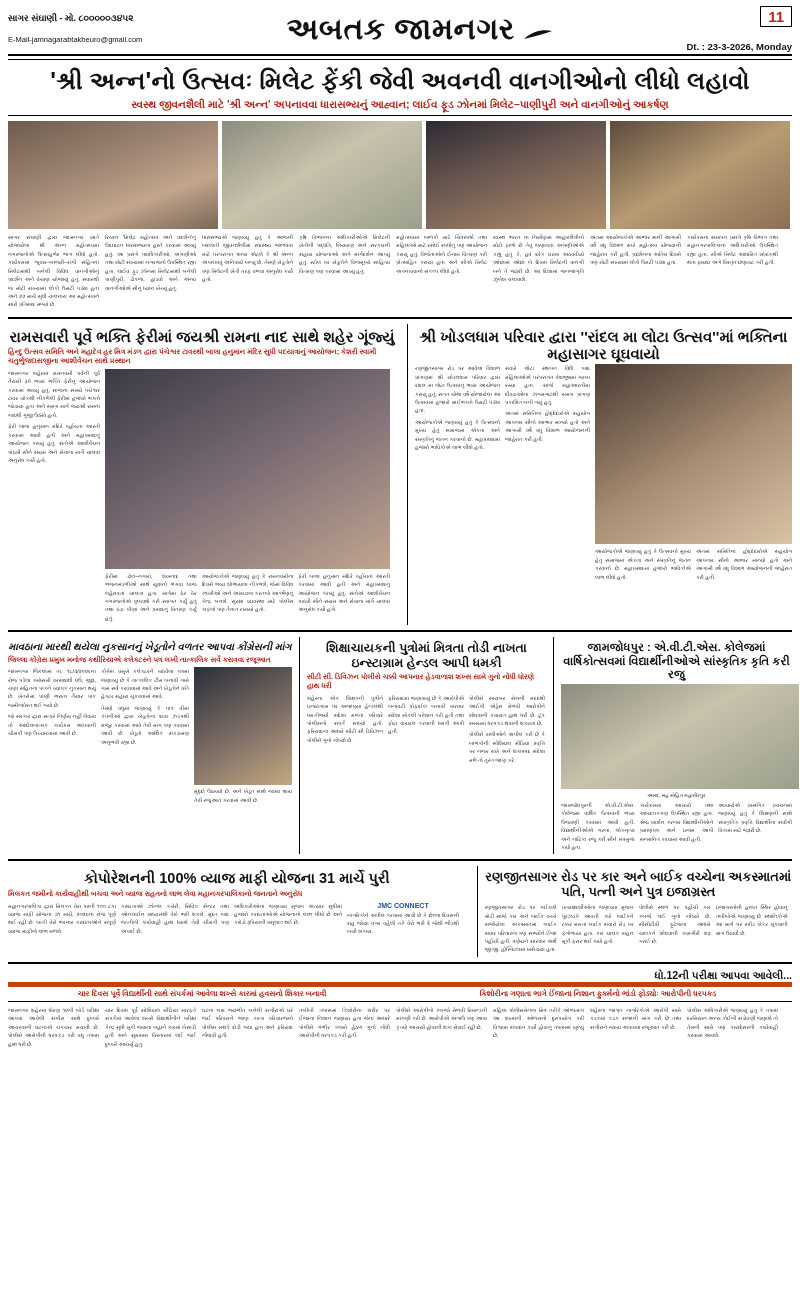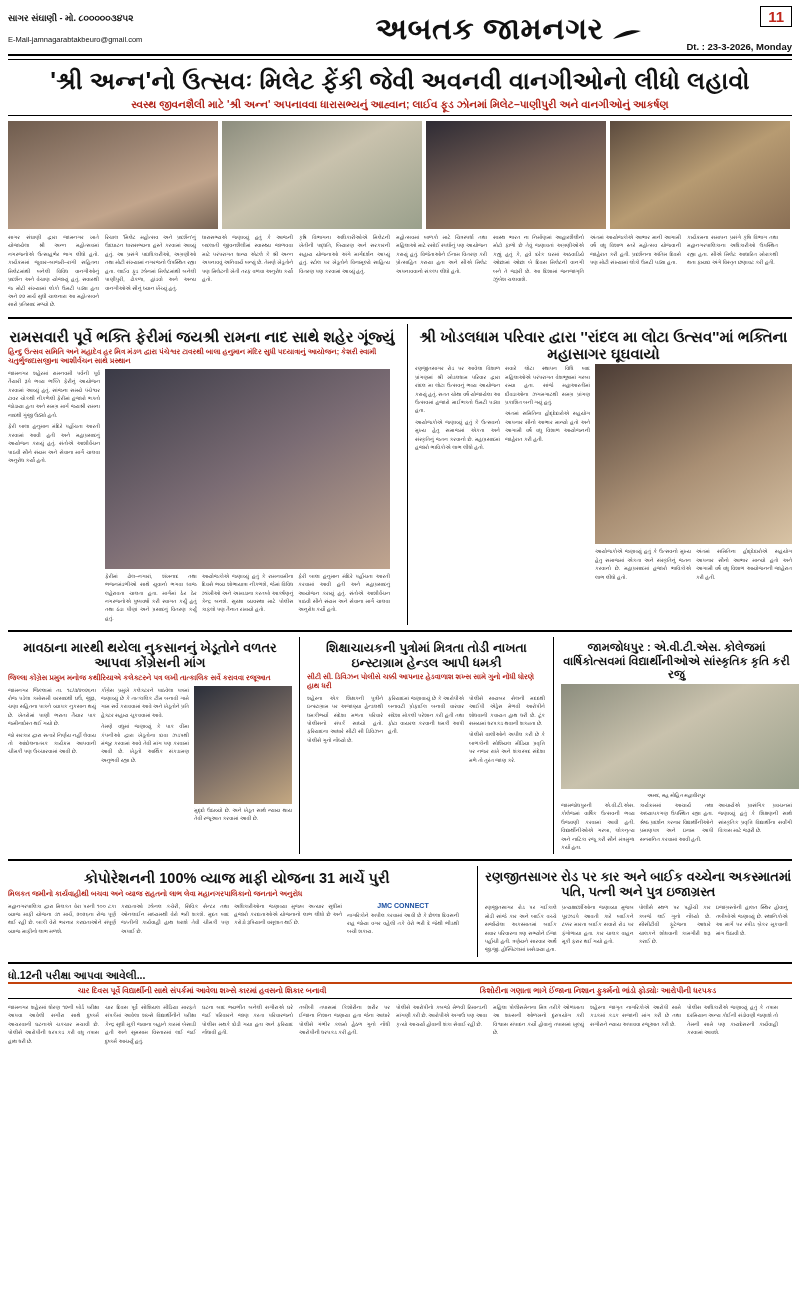--- a/index.html
+++ b/index.html
@@ -4,21 +4,21 @@
 <style>
   html,body{margin:0;padding:0;background:#ffffff;}
   body{width:800px;height:1290px;font-family:"Liberation Sans",sans-serif;color:#111;}
   .page{width:800px;height:1074px;position:relative;box-sizing:border-box;padding:6px 8px;}
 
   
   .masthead{display:flex;align-items:center;justify-content:space-between;border-bottom:2px solid #000;padding-bottom:2px;}
   .mh-left{width:190px;font-size:8.5px;line-height:1.45;}
   .mh-left .l1{font-weight:bold;font-size:9px;}
   .mh-left .l2{font-size:7.5px;margin-top:10px;}
-  .mh-center{flex:1;text-align:right;position:relative;}
+  .mh-center{flex:1;text-align:center;position:relative;}
   .mh-title{font-size:30px;font-weight:bold;letter-spacing:0.5px;line-height:1;display:inline-block;}
   .mh-swoosh{display:inline-block;width:30px;height:14px;vertical-align:middle;margin-left:4px;}
   .mh-right{width:150px;text-align:right;font-size:9px;}
   .pageno{display:inline-block;border:1.5px solid #000;padding:1px 7px;font-weight:bold;font-size:15px;color:#c0271c;}
   .mh-date{font-weight:bold;font-size:9.5px;margin-top:14px;}
   .mh-rule{border-top:1px solid #000;margin-top:3px;}
 
   
   .lead-head{text-align:center;font-size:24px;font-weight:bold;color:#111;margin:7px 0 3px;letter-spacing:0.2px;}
   .lead-sub{text-align:center;font-size:10.5px;font-weight:bold;color:#b3241a;border-bottom:1px solid #000;padding-bottom:4px;margin-bottom:5px;}
@@ -39,21 +39,21 @@
 
   .sec-head{text-align:center;font-weight:bold;font-size:15px;line-height:1.15;margin:4px 0 2px;}
   .sec-sub{text-align:left;font-size:7.2px;font-weight:bold;color:#b3241a;line-height:1.3;margin-bottom:3px;}
 
   .vline{border-left:1px solid #000;}
 
   .grid2{display:flex;gap:11px;}
   .grid3{display:flex;gap:7px;}
 
   .big-banner{text-align:center;font-weight:bold;font-size:29px;color:#b3241a;line-height:1.05;margin:2px 0 3px;letter-spacing:0.3px;}
-  .banner-top{text-align:left;font-size:10.5px;font-weight:bold;margin-top:3px;}
+  .banner-top{text-align:right;font-size:10.5px;font-weight:bold;margin-top:3px;}
 
   .two-head{display:flex;gap:8px;}
   .two-head>div{flex:1;text-align:center;font-size:7.6px;font-weight:bold;color:#b3241a;}
 
   .small-caption{font-size:5px;text-align:center;}
 </style>
 </head>
 <body>
 
 <div class="page">
@@ -170,21 +170,21 @@
         </div>
       </div>
     </div>
   </div>
 
   <div class="hr-thick"></div>
 
   <div class="grid3">
 
     <div style="width:286px;">
-      <div class="sec-head" style="font-size:13px;">માવઠાના મારથી થયેલા નુકસાનનું ખેડૂતોને વળતર આપવા કોંગ્રેસની માંગ</div>
+      <div class="sec-head" style="font-size:10px;font-style:italic;">માવઠાના મારથી થયેલા નુકસાનનું ખેડૂતોને વળતર આપવા કોંગ્રેસની માંગ</div>
       <div class="sec-sub">જિલ્લા કોંગ્રેસ પ્રમુખ મનોજ કથીરિયાએ કલેક્ટરને પત્ર લખી તાત્કાલિક સર્વે કરાવવા રજૂઆત</div>
       <div style="display:flex;gap:5px;">
         <div class="body-txt" style="width:88px;">
           <p>જામનગર જિલ્લામાં તા. ૧૮/૩/૨૦૨૬ના રોજ પડેલા કમોસમી વરસાદથી ઘઉં, જીરૂ, ચણા સહિતના પાકને વ્યાપક નુકસાન થયું છે. ખેતરોમાં પાણી ભરાતા તૈયાર પાક જમીનદોસ્ત થઈ ગયો છે.</p>
           <p>જો સરકાર દ્વારા સત્વરે નિર્ણય નહીં લેવાય તો આંદોલનાત્મક કાર્યક્રમ આપવાની ચીમકી પણ ઉચ્ચારવામાં આવી છે.</p>
         </div>
         <div class="body-txt" style="width:88px;">
           <p>કોંગ્રેસ પ્રમુખે કલેક્ટરને પાઠવેલા પત્રમાં જણાવ્યું છે કે તાત્કાલિક ટીમ બનાવી ગામે ગામ સર્વે કરાવવામાં આવે અને ખેડૂતોને પ્રતિ હેક્ટર સહાય ચૂકવવામાં આવે.</p>
           <p>તેમણે વધુમાં જણાવ્યું કે પાક વીમા કંપનીઓ દ્વારા ખેડૂતોના દાવા ઝડપથી મંજૂર કરવામાં આવે તેવી માંગ પણ કરવામાં આવી છે. ખેડૂતો આર્થિક સંકડામણ અનુભવી રહ્યા છે.</p>
         </div>
@@ -278,21 +278,21 @@
               <p>ઇજાગ્રસ્તોની હાલત સ્થિર હોવાનું તબીબોએ જણાવ્યું છે. સ્થાનિકોએ આ માર્ગ પર સ્પીડ બ્રેકર મૂકવાની માંગ ઉઠાવી છે.</p>
             </div>
         </div>
       </div>
     </div>
   </div>
 
   <div class="hr-thick"></div>
 
   <div class="banner-top">ધો.12ની પરીક્ષા આપવા આવેલી...</div>
-  <div class="two-head" style="border-top:2px solid #c2410c;border-bottom:1px solid #000;padding:2px 0;">
+  <div class="two-head" style="border-top:5px solid #c2410c;border-bottom:1px solid #000;padding:2px 0;">
     <div>ચાર દિવસ પૂર્વે વિદ્યાર્થીની સાથે સંપર્કમાં આવેલા શખ્સે કારમાં હવસનો શિકાર બનાવી</div>
     <div>કિશોરીના ગણાતા ભાગે ઈંજાના નિશાન ફુર્ક્મનો ભાંડો ફોડ્યોઃ આરોપીની ધરપકડ</div>
   </div>
 
   <div style="display:flex;gap:6px;margin-top:4px;">
     <div class="body-txt" style="width:91px;">
         <p>જામનગર શહેરમાં ધોરણ ૧૨ની બોર્ડ પરીક્ષા આપવા આવેલી સગીરા સાથે દુષ્કર્મ આચરવાની ઘટનાએ ચકચાર મચાવી છે. પોલીસે આરોપીની ધરપકડ કરી વધુ તપાસ હાથ ધરી છે.</p>
       </div>
     <div class="body-txt" style="width:91px;">
         <p>ચાર દિવસ પૂર્વે સોશિયલ મીડિયા મારફતે સંપર્કમાં આવેલા શખ્સે વિદ્યાર્થીનીને પરીક્ષા કેન્દ્ર સુધી મૂકી જવાના બહાને કારમાં બેસાડી હતી અને સુમસામ વિસ્તારમાં લઈ જઈ દુષ્કર્મ આચર્યું હતું.</p>

